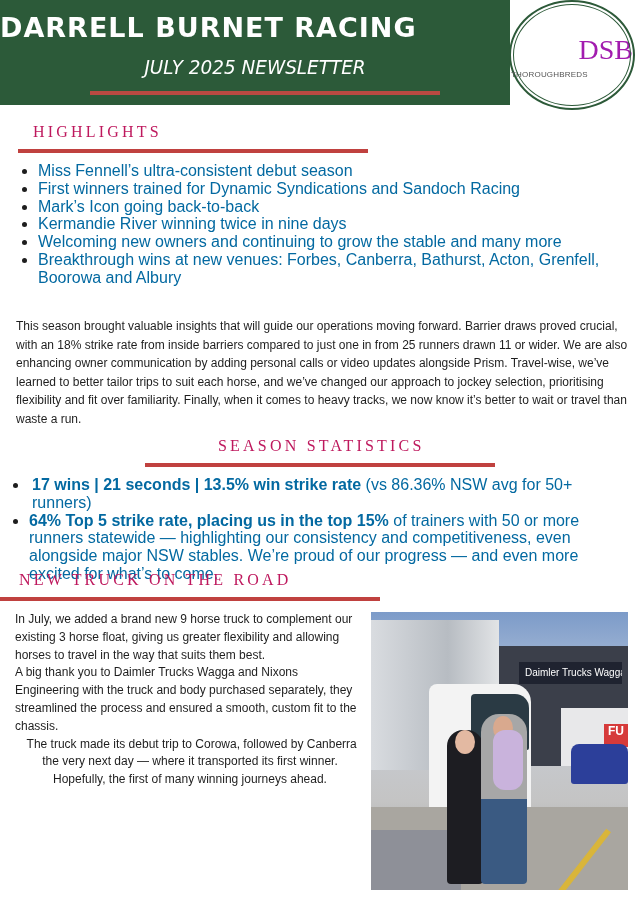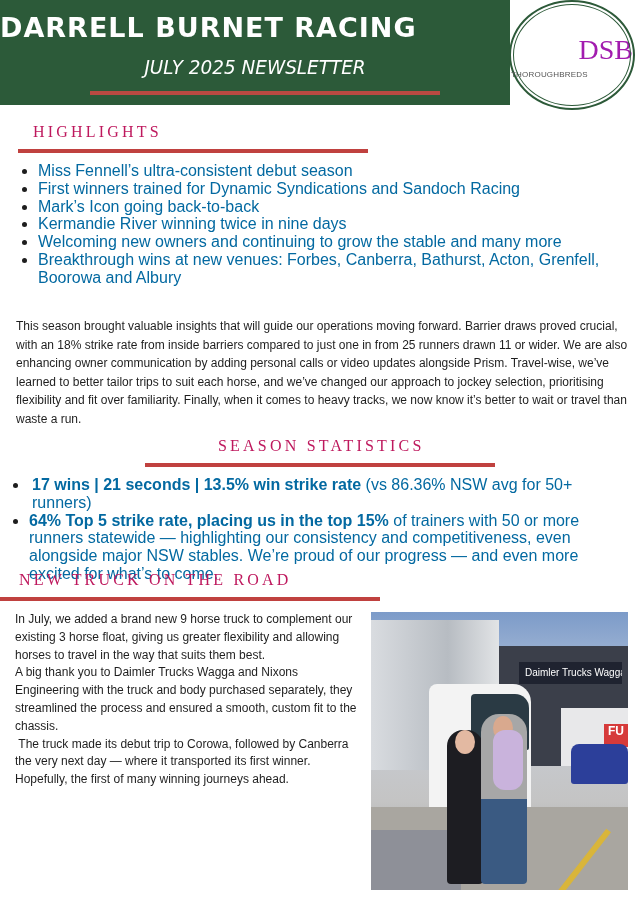--- a/index.html
+++ b/index.html
@@ -107,21 +107,21 @@
     <span class="bold">64% Top 5 strike rate, placing us in the top 15%</span><span> of trainers with 50 or more runners statewide — highlighting our consistency and competitiveness, even alongside major NSW stables. We’re proud of our progress — and even more excited for what’s to come.</span>
   </li>
 </ul>
 
 <div class="section-heading" style="left:19px; top:571px;">NEW TRUCK ON THE ROAD</div>
 <div class="rule" style="left:0px; top:597px; width:380px;"></div>
 
 <div class="para" style="left:15px; top:611px; width:350px; line-height:17.8px;">
   <div>In July, we added a brand new 9 horse truck to complement our existing 3 horse float, giving us greater flexibility and allowing horses to travel in the way that suits them best.</div>
   <div>A big thank you to Daimler Trucks Wagga and Nixons Engineering with the truck and body purchased separately, they streamlined the process and ensured a smooth, custom fit to the chassis.</div>
-  <div style="white-space:pre-wrap;"> The truck made its debut trip to Corowa, followed by Canberra the very next day — where it transported its first winner. Hopefully, the first of many winning journeys ahead.</div>
+  <div style="white-space:pre-wrap;text-align:center;"> The truck made its debut trip to Corowa, followed by Canberra the very next day — where it transported its first winner. Hopefully, the first of many winning journeys ahead.</div>
 </div>
 
 <div class="photo">
 
   <div style="position:absolute; left:120px; top:34px; width:137px; height:120px; background:#3b3f4a;"></div>
   <div style="position:absolute; left:148px; top:50px; width:103px; height:22px; background:#1f2330; color:#fff; font-size:10px; line-height:22px; padding-left:6px; white-space:nowrap; overflow:hidden;">Daimler Trucks Wagga</div>
   <div style="position:absolute; left:190px; top:96px; width:67px; height:58px; background:#e8e8ea;"></div>
   <div style="position:absolute; left:233px; top:112px; width:24px; height:23px; background:#d63a3a; color:#fff; font-size:12px; line-height:14px; text-align:center; font-weight:bold;">FU</div>
 
   <div style="position:absolute; left:200px; top:132px; width:57px; height:40px; background:#2c3f9a; border-radius:8px 8px 3px 3px;"></div>

